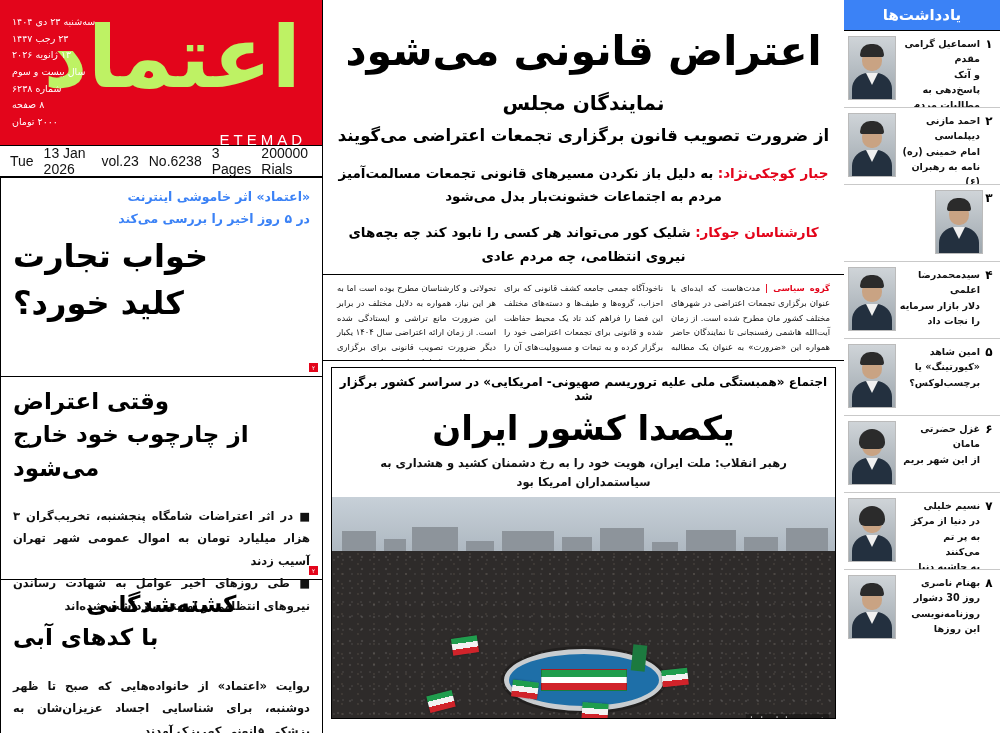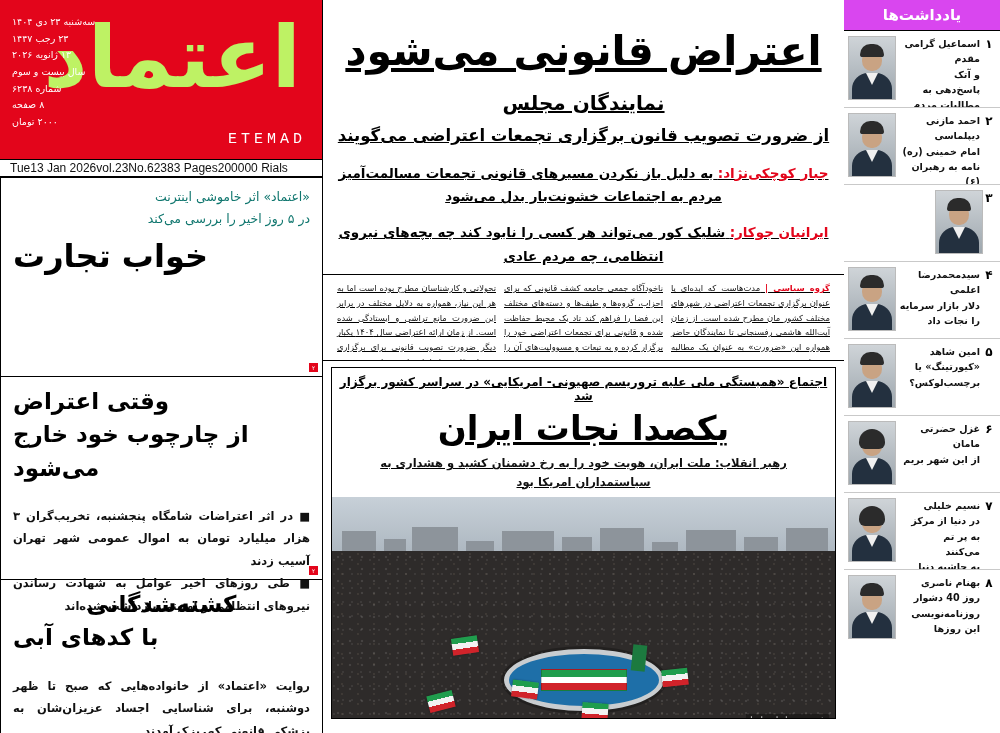--- a/index.html
+++ b/index.html
@@ -54,64 +54,65 @@
     letter-spacing: -2px;
     font-family: "DejaVu Sans", sans-serif;
   }
   .masthead .logo-en {
     position: absolute;
     top: 131px;
     right: 16px;
     color: #fff;
     font-size: 15px;
     letter-spacing: 4px;
-    font-family: Liberation Mono, monospace;
+    font-family: Liberation Sans, sans-serif;
     direction: ltr;
   }
   .masthead .dateblock {
     position: absolute;
     top: 14px;
     left: 12px;
     text-align: left;
     color: #fff;
     font-size: 9.5px;
     line-height: 1.75;
     direction: rtl;
   }
   .masthead .dateblock div { white-space: nowrap; }
   .masthead .strip {
     position: absolute;
     left: 0;
     bottom: 0;
     width: 322px;
-    height: 17px;
+    height: 31px;
     background: #ffffff;
     border-top: 1px solid #000;
     box-sizing: border-box;
     direction: ltr;
     display: flex;
     align-items: center;
+    gap: 10px;
     padding: 0 10px;
-    font-size: 12px;
+    font-size: 14px;
     color: #111;
     font-family: "Liberation Sans", sans-serif;
   }
 
   
   .lead-block {
     padding: 8px 12px 8px 12px;
     border-bottom: 1px solid #000;
     position: relative;
   }
   .kicker {
     font-size: 12.5px;
     line-height: 1.75;
-    color: #0f766e;
+    color: #3b82f6;
     text-align: right;
-    font-weight: normal;
+    font-weight: bold;
   }
   .bigheadline {
     font-size: 32px;
     font-weight: bold;
     line-height: 1.3;
     color: #000;
     text-align: left;
     margin-top: 6px;
   }
   .headline2 {
@@ -149,21 +150,20 @@
   
   .col-center {
     position: absolute;
     top: 0;
     left: 322px;
     width: 522px;
     height: 733px;
     box-sizing: border-box;
     border-left: 1px solid #000;
     padding: 0;
-    text-decoration: underline;
   }
   .center-top {
     padding: 26px 14px 6px 14px;
     border-bottom: 1px solid #000;
   }
   .maintitle {
     font-size: 41px;
     font-weight: bold;
     text-align: center;
     line-height: 1.25;
@@ -307,21 +307,21 @@
     position: absolute;
     top: 0;
     left: 844px;
     width: 156px;
     height: 733px;
     box-sizing: border-box;
     background: #fff;
   }
   .notes-head {
     height: 30px;
-    background: #d946ef;
+    background: #3b82f6;
     color: #fff;
     font-size: 15px;
     font-weight: bold;
     display: flex;
     align-items: center;
     justify-content: center;
     border-bottom: 1px solid #000;
   }
   .note {
     display: flex;
@@ -391,20 +391,21 @@
         <span>No.6238</span>
         <span>3 Pages</span>
         <span>200000 Rials</span>
       </div>
     </div>
 
     <div class="lead-block" style="height:182px;">
       <div class="kicker">«اعتماد» اثر خاموشی اینترنت</div>
       <div class="kicker">در ۵ روز اخیر را بررسی می‌کند</div>
       <div class="bigheadline">خواب تجارت</div>
+      <div class="bigheadline">کلید خورد؟</div>
       <span class="sq">
           <span class="sq-label">۲</span>
         </span>
     </div>
 
     <div class="lead-block" style="height:186px;">
       <div class="headline2">وقتی اعتراض</div>
       <div class="headline2">از چارچوب خود خارج می‌شود</div>
       <div class="body-sm" style="white-space:pre-line;">■ در اثر اعتراضات شامگاه پنجشنبه، تخریب‌گران ۳ هزار میلیارد تومان به اموال عمومی شهر تهران آسیب زدند
 ■ طی روزهای اخیر عوامل به شهادت رساندن نیروهای انتظامی و امنیتی بازداشت شده‌اند</div>
@@ -426,42 +427,42 @@
     <div class="center-top">
       <div class="maintitle">اعتراض قانونی می‌شود</div>
       <div class="subtitle1">نمایندگان مجلس</div>
       <div class="subtitle2">از ضرورت تصویب قانون برگزاری تجمعات اعتراضی می‌گویند</div>
 
       <div class="quote-row">
         <span class="who">جبار کوچکی‌نژاد:</span>
         <span class="what">به دلیل باز نکردن مسیرهای قانونی تجمعات مسالمت‌آمیز مردم به اجتماعات خشونت‌بار بدل می‌شود</span>
       </div>
       <div class="quote-row">
-        <span class="who">ایرانیان جوکار:</span>
+        <span class="who">کارشناسان جوکار:</span>
         <span class="what">شلیک کور می‌تواند هر کسی را نابود کند چه بچه‌های نیروی انتظامی، چه مردم عادی</span>
       </div>
     </div>
 
     <div class="center-cols">
       <div class="ccol">
         <span class="tag">گروه سیاسی |</span>
         <span>مدت‌هاست که ایده‌ای یا عنوان برگزاری تجمعات اعتراضی در شهرهای مختلف کشور مان مطرح شده است. از زمان آیت‌الله هاشمی رفسنجانی تا نمایندگان حاضر همواره این «ضرورت» به عنوان یک مطالبه جدی از سوی</span>
       </div>
       <div class="ccol">
         <span>ناخودآگاه جمعی جامعه کشف قانونی که برای احزاب، گروه‌ها و طیف‌ها و دسته‌های مختلف این فضا را فراهم کند تاد یک محیط حفاظت شده و قانونی برای تجمعات اعتراضی خود را برگزار کرده و به تبعات و مسوولیت‌های آن را نیز بپذیرند.</span>
       </div>
       <div class="ccol">
         <span>تحولاتی و کارشناسان مطرح بوده است اما به هر این نیاز، همواره به دلایل مختلف در برابر این ضرورت مانع تراشی و ایستادگی شده است. از زمان ارائه اعتراضی سال ۱۴۰۴ یکبار دیگر ضرورت تصویب قانونی برای برگزاری تجمعات قانونی ایرانیان را به سطح</span>
         
       </div>
     </div>
 
     <div class="photo-block">
       <div class="photo-kicker">اجتماع «همبستگی ملی علیه تروریسم صهیونی- امریکایی» در سراسر کشور برگزار شد</div>
-      <div class="photo-title">یکصدا نجات ایران</div>
+      <div class="photo-title">یکصدا کشور ایران</div>
       <div class="photo-deck">رهبر انقلاب: ملت ایران، هویت خود را به رخ دشمنان کشید و هشداری به سیاستمداران امریکا بود</div>
       <div class="photo-img">
         <div class="sky"></div>
         <div class="skyline">
           <div class="bld" style="left:10px; width:34px; height:30px;"></div>
           <div class="bld" style="left:52px; width:22px; height:22px;"></div>
           <div class="bld" style="left:80px; width:46px; height:34px;"></div>
           <div class="bld" style="left:134px; width:28px; height:20px;"></div>
           <div class="bld" style="left:170px; width:52px; height:30px;"></div>
           <div class="bld" style="left:230px; width:30px; height:24px;"></div>
@@ -584,21 +585,21 @@
           <div class="av-body"></div>
           <div class="av-head"></div>
           <div class="av-hair" style="width:26px;height:20px;border-radius:13px 13px 6px 6px;"></div>
           <div class="av-collar"></div>
       </div>
     </div>
 
     <div class="note" style="border-bottom:none;">
       <div class="num">۸</div>
       <div class="txt" style="white-space:pre-line;">بهنام ناصری
-روز 40 دشوار
+روز 30 دشوار
 روزنامه‌نویسی
 این روزها</div>
       <div class="avatar">
         <div class="av-bg"></div>
           <div class="av-body"></div>
           <div class="av-head"></div>
           <div class="av-hair"></div>
           <div class="av-collar"></div>
       </div>
     </div>

